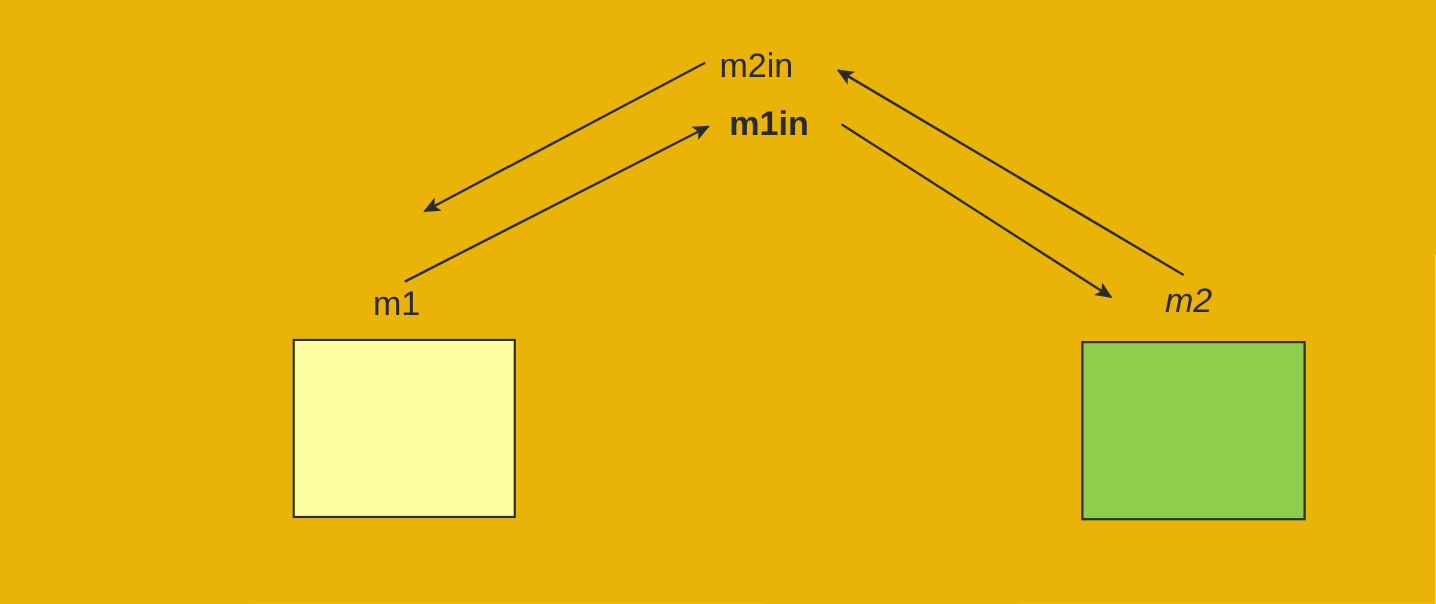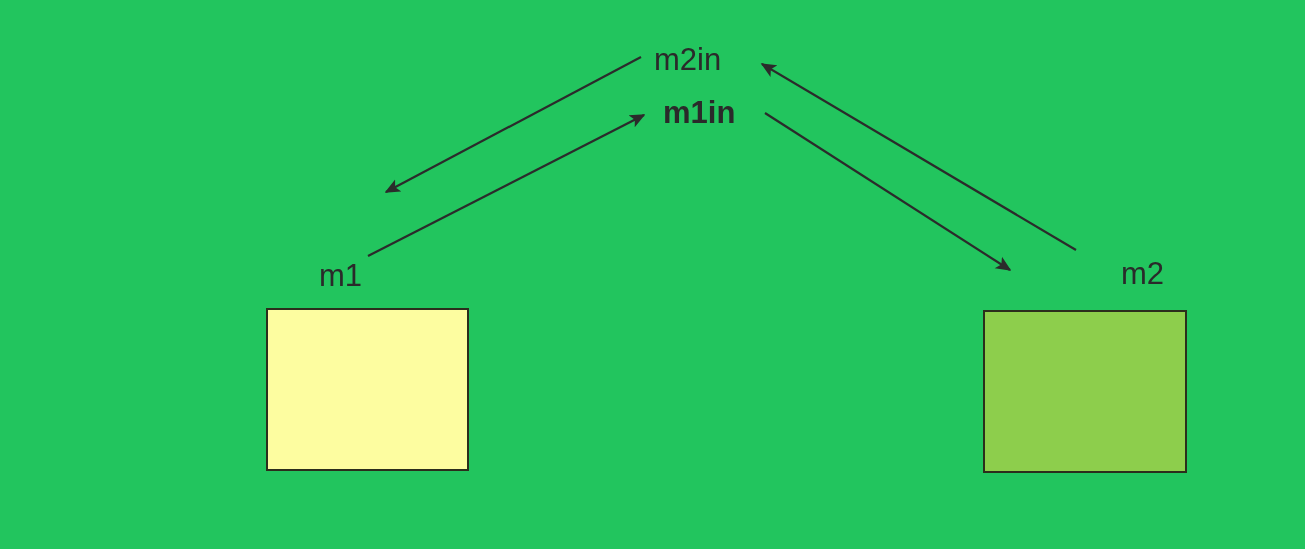--- a/index.html
+++ b/index.html
@@ -44,26 +44,27 @@
   }
   .node-label {
     position: absolute;
     font-family: "Liberation Sans", sans-serif;
     font-size: 31px;
     line-height: 31px;
     color: #2a2a2a;
     white-space: nowrap;
   }
   .label-m1 {
-    left: 319px;
+    left: 339px;
     top: 260px;
   }
   .label-m2 {
-    left: 1121px;
+    left: 1059px;
     top: 258px;
+    font-style: italic;
   }
   .port-label {
     position: absolute;
     font-family: "Liberation Sans", sans-serif;
     font-size: 31px;
     line-height: 31px;
     color: #2a2a2a;
     white-space: nowrap;
   }
   .label-m2in {
@@ -72,21 +73,21 @@
   }
   .label-m1in {
     left: 663px;
     top: 97px;
     font-weight: bold;
   }
 </style>
 </head>
 <body>
 
-<div id="canvas" style="width: 1305px; height: 549px; background: #22c55e;">
+<div id="canvas" style="width: 1305px; height: 549px; background: #eab308;">
 
   <svg id="wires" viewBox="0 0 1305 549" width="1305" height="549" xmlns="http://www.w3.org/2000/svg">
     <defs>
       <marker id="arrow-head" viewBox="0 0 10 10" refX="9" refY="5" markerWidth="7" markerHeight="7" orient="auto-start-reverse">
         <path d="M 0 0.6 L 10 5 L 0 9.4 L 2.3 5 Z" fill="#2b2b2b"></path>
       </marker>
     </defs>
 
     <line x1="641" y1="57" x2="386" y2="192" stroke="#2b2b2b" stroke-width="2.2" marker-end="url(#arrow-head)"></line>
 

